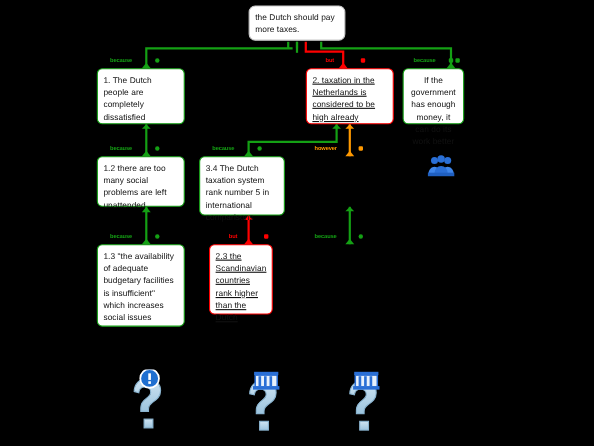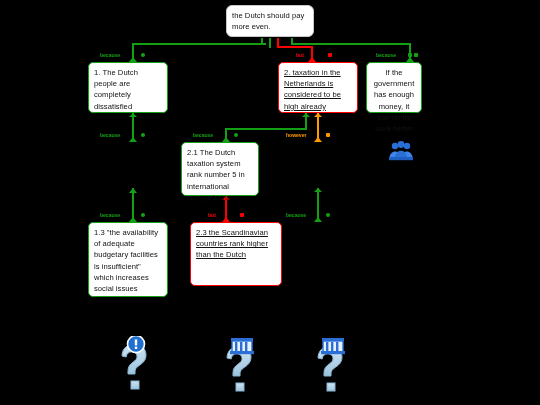--- a/index.html
+++ b/index.html
@@ -80,21 +80,21 @@
       <polygon points="129,117 137,117 133,113" fill="#14a014"></polygon>
       <polygon points="129,193 137,193 133,188" fill="#14a014"></polygon>
       <polygon points="302,117 310,117 306,113" fill="#14a014"></polygon>
       <polygon points="314,117 322,117 318,113" fill="#ff9900"></polygon>
       <polygon points="222,200 230,200 226,196" fill="#ff0000"></polygon>
       <polygon points="314,192 322,192 318,188" fill="#14a014"></polygon>
     </g>
   </svg>
 
   <div class="node plain" style="left:226px;top:5px;width:88px;height:32px;">
-    <span>the Dutch should pay more even.</span>
+    <span>the Dutch should pay more taxes.</span>
   </div>
 
   <div class="conn-label green" style="left:100px;top:52px;">because</div>
   <div class="chip green round" style="left:141px;top:53px;"></div>
 
   <div class="node green" style="left:88px;top:62px;width:80px;height:51px;">
     <span>1. The Dutch people are completely dissatisfied</span>
   </div>
 
   <div class="conn-label red" style="left:296px;top:52px;">but</div>
@@ -108,26 +108,29 @@
   <div class="chip green" style="left:408px;top:53px;"></div>
   <div class="chip green" style="left:414px;top:53px;"></div>
 
   <div class="node green" style="left:366px;top:62px;width:56px;height:51px;text-align:center;">
     <span>If the government has enough money, it can do its work better</span>
   </div>
 
   <div class="conn-label green" style="left:100px;top:132px;">because</div>
   <div class="chip green round" style="left:141px;top:133px;"></div>
 
+  <div class="node green" style="left:88px;top:142px;width:80px;height:46px;">
+    <span>1.2 there are too many social problems are left unattended</span>
+  </div>
 
   <div class="conn-label green" style="left:193px;top:132px;">because</div>
   <div class="chip green round" style="left:234px;top:133px;"></div>
 
   <div class="node green" style="left:181px;top:142px;width:78px;height:54px;">
-    <span>2.1 The Dutch taxation system rank number 5 in international comparisons</span>
+    <span>3.4 The Dutch taxation system rank number 5 in international comparisons</span>
   </div>
 
   <div class="conn-label orange" style="left:286px;top:132px;">however</div>
   <div class="chip orange" style="left:326px;top:133px;"></div>
 
 
   <div class="people" style="left:388px;top:140px;">
     <svg width="26" height="22" viewBox="0 0 26 22">
       <circle cx="7" cy="6" r="3.2" fill="#2a6fd6"></circle>
       <circle cx="13" cy="4.5" r="3.4" fill="#2a6fd6"></circle>
@@ -142,21 +145,21 @@
   <div class="conn-label green" style="left:100px;top:212px;">because</div>
   <div class="chip green round" style="left:141px;top:213px;"></div>
 
   <div class="node green" style="left:88px;top:222px;width:80px;height:75px;">
     <span>1.3 "the availability of adequate budgetary facilities is insufficient" which increases social issues</span>
   </div>
 
   <div class="conn-label red" style="left:208px;top:212px;">but</div>
   <div class="chip red" style="left:240px;top:213px;"></div>
 
-  <div class="node red" style="left:190px;top:222px;width:92px;height:64px;">
+  <div class="node red" style="left:190px;top:222px;width:58px;height:64px;">
     <span>2.3 the Scandinavian countries rank higher than the Dutch</span>
   </div>
 
   <div class="conn-label green" style="left:286px;top:212px;">because</div>
   <div class="chip green round" style="left:326px;top:213px;"></div>
 
 
   <div class="qicon" style="left:110px;top:336px;">
     <svg width="48" height="58" viewBox="0 0 48 58">
       <defs>

